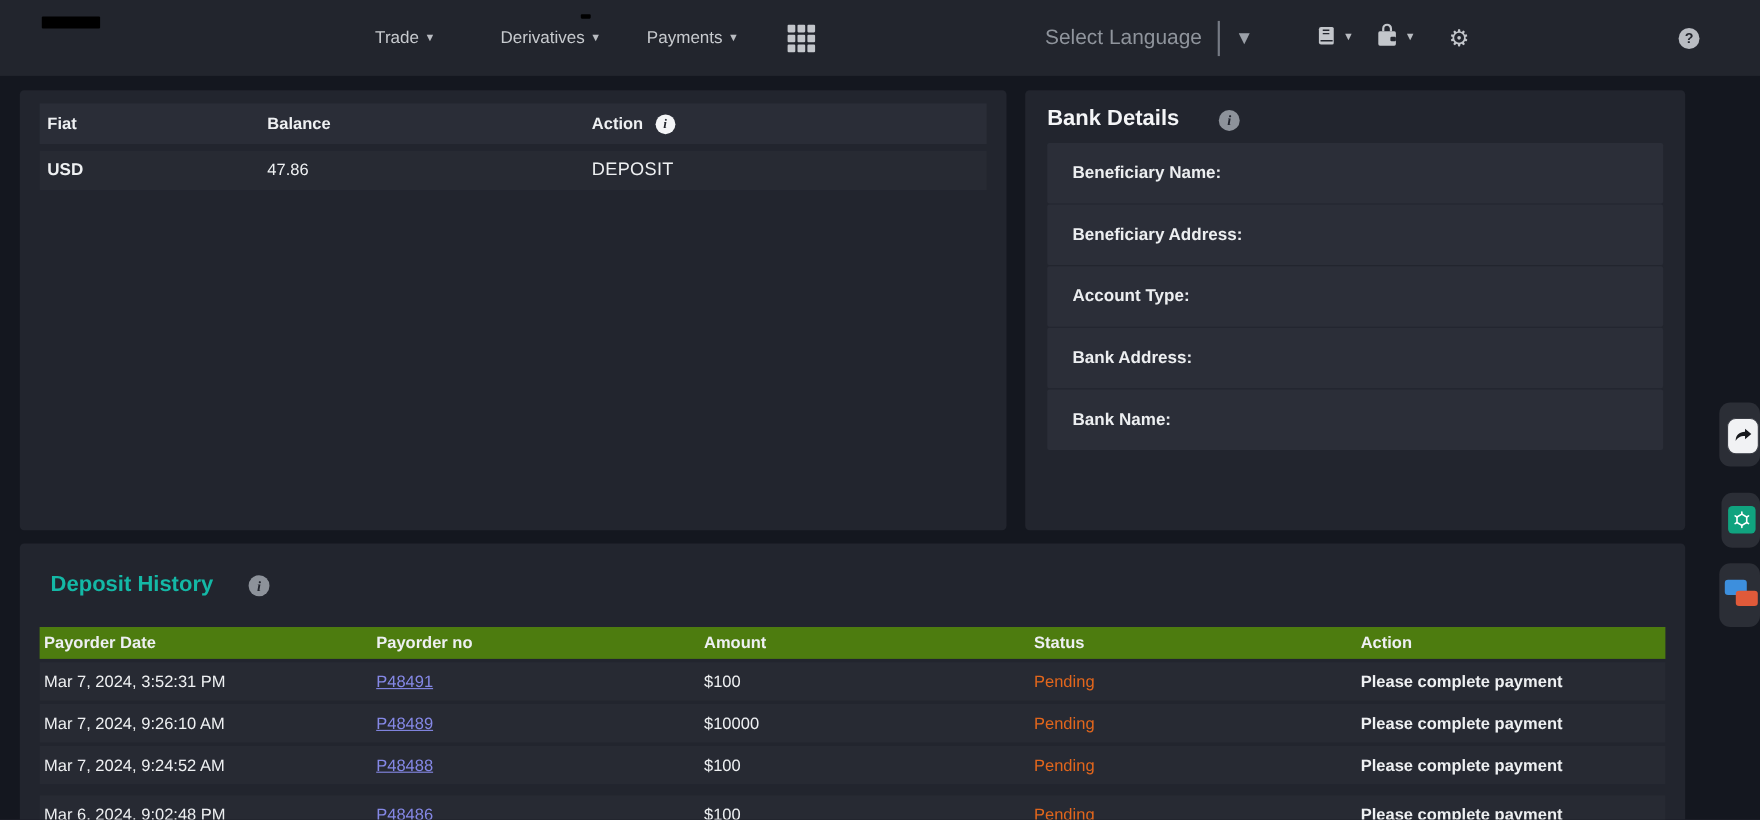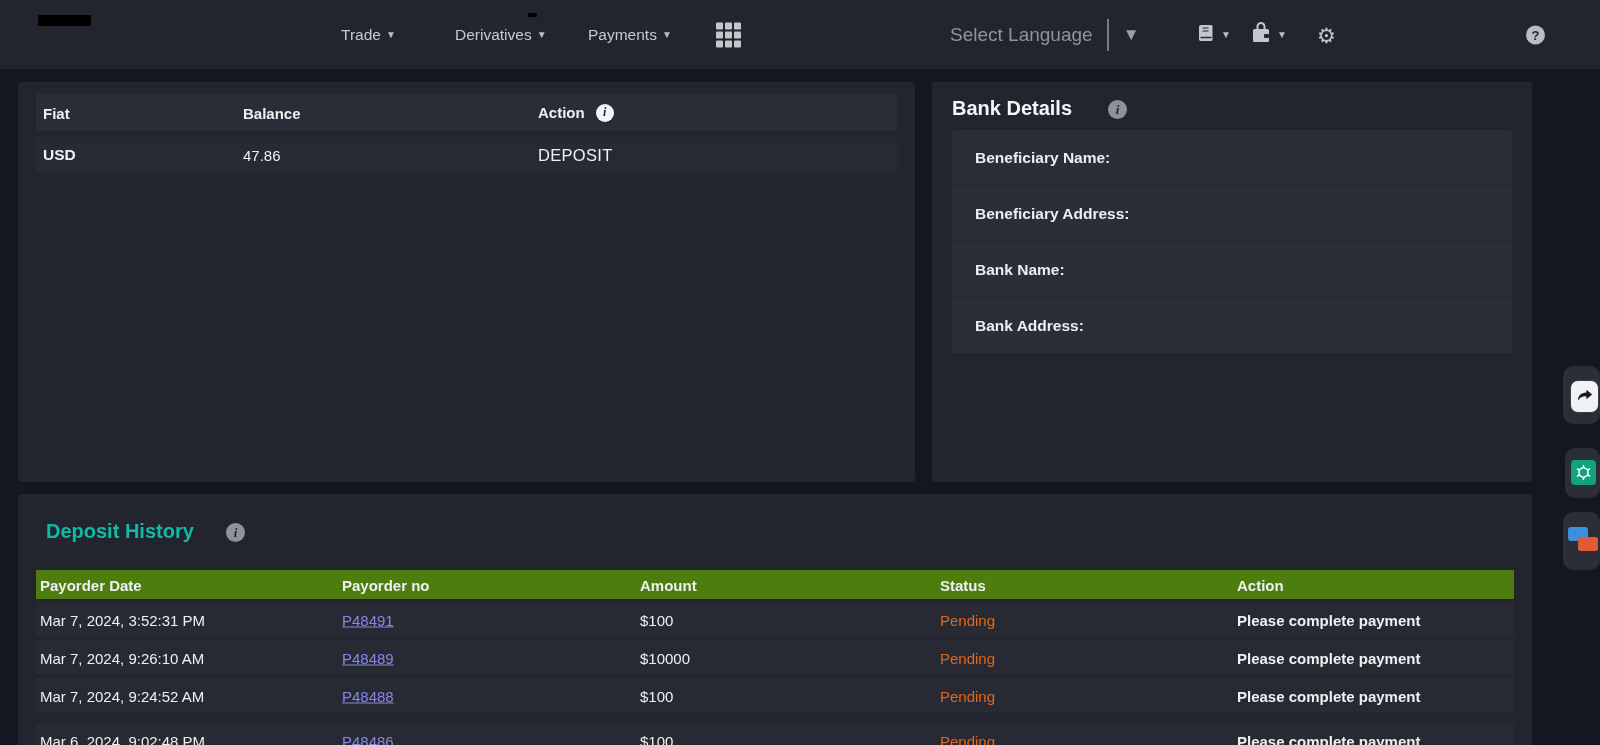--- a/index.html
+++ b/index.html
@@ -213,24 +213,27 @@
   <div class="bank-title">Bank Details</div>
   <span class="info-grey bank-info">i</span>
   <div class="bank-rows">
     <div class="bank-row">
         <span>Beneficiary Name:</span>
       </div>
     <div class="bank-row">
         <span>Beneficiary Address:</span>
       </div>
     <div class="bank-row">
+        <span>Account Type:</span>
+      </div>
+    <div class="bank-row">
+        <span>Bank Address:</span>
+      </div>
+    <div class="bank-row">
         <span>Bank Name:</span>
-      </div>
-    <div class="bank-row">
-        <span>Bank Address:</span>
       </div>
   </div>
 </div>
 
 <div class="panel panel-hist">
   <div class="hist-title">Deposit History</div>
   <span class="info-grey hist-info">i</span>
 
   <div class="strip hist-head">
     <span class="cell th h-date">Payorder Date</span>

